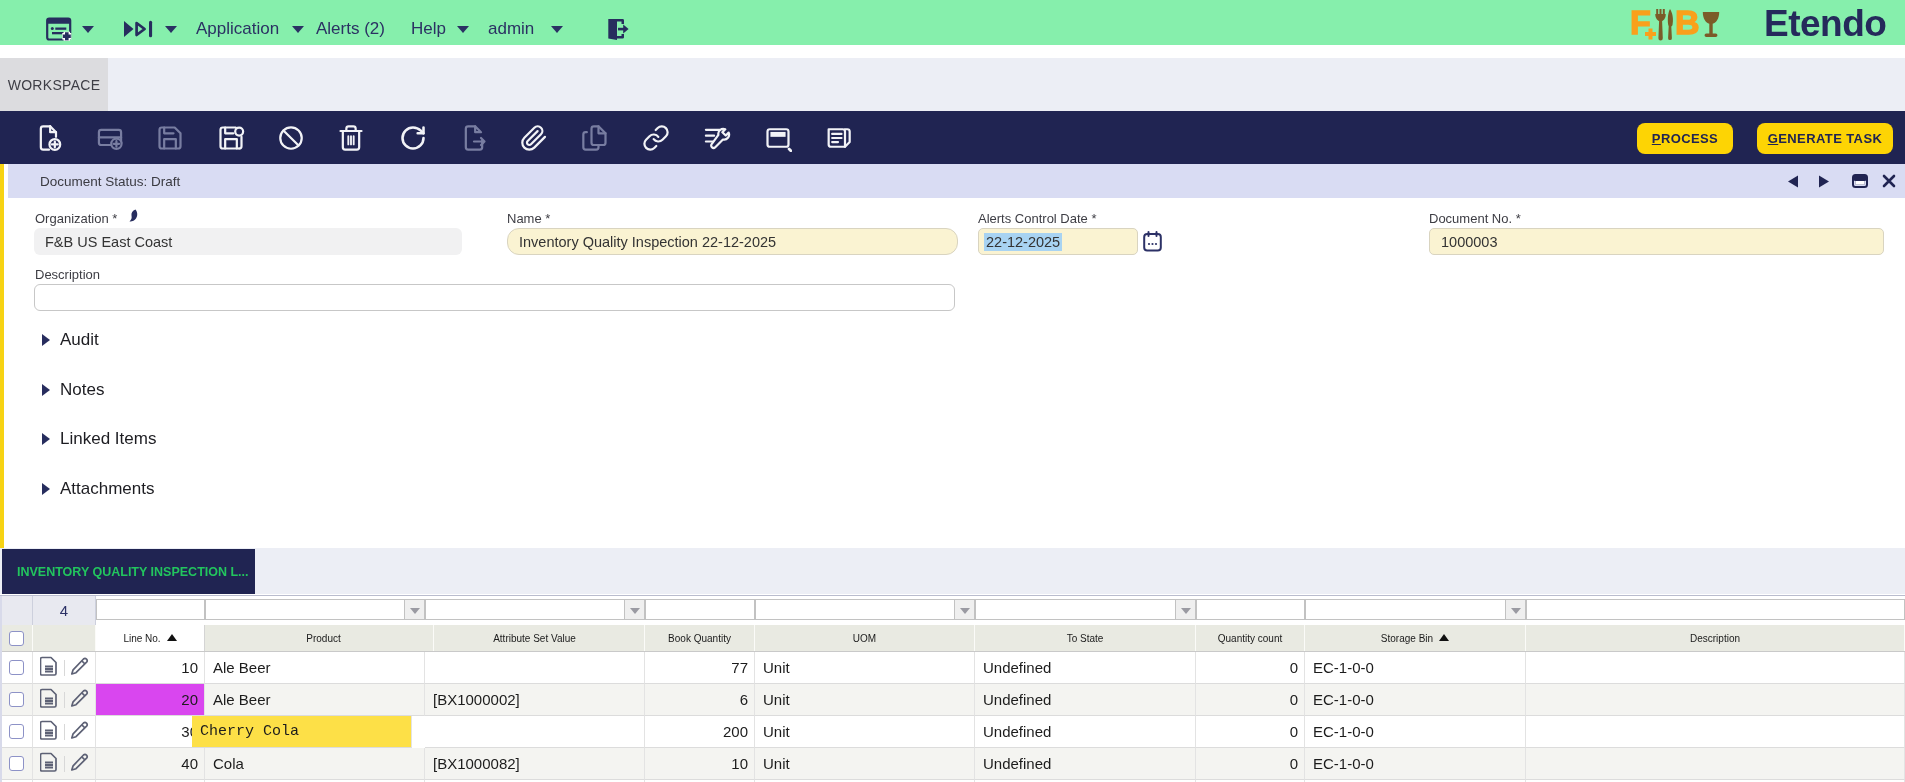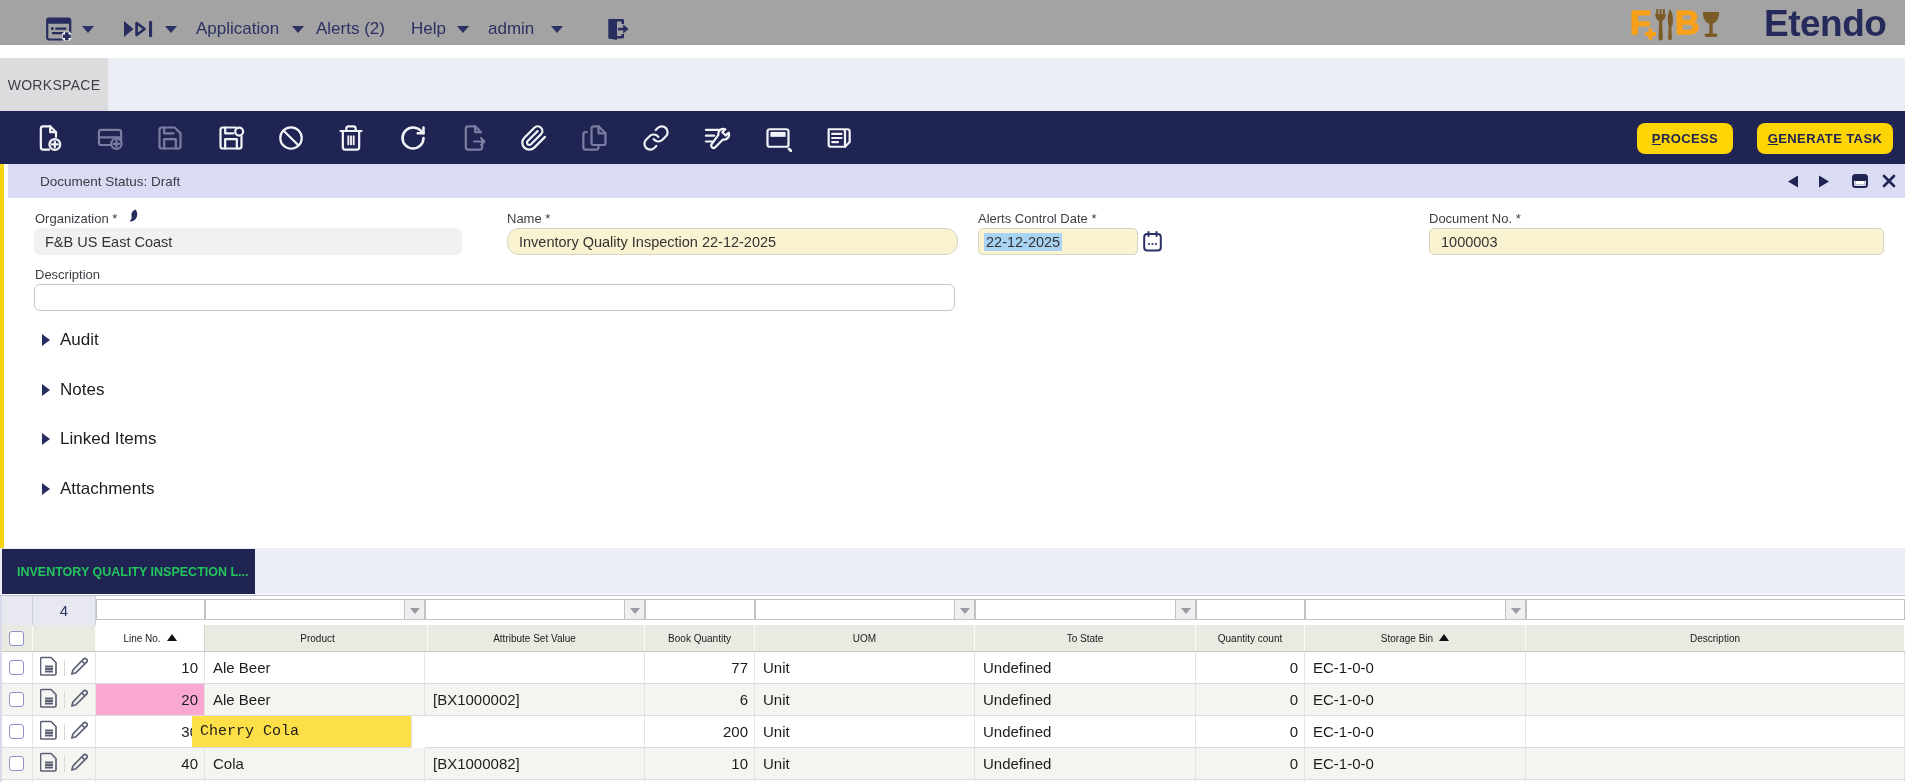--- a/index.html
+++ b/index.html
@@ -1,20 +1,20 @@
 <!DOCTYPE html>
 <html><head>
 <meta charset="utf-8">
 <style>
 * { margin:0; padding:0; box-sizing:border-box; }
 html,body { width:1905px; height:782px; overflow:hidden; background:#fff;
   font-family:"Liberation Sans", sans-serif; }
 .abs { position:absolute; }
 
-#topbar { position:absolute; left:0; top:0; width:1905px; height:45px; background:#a3a3a3; }
+#topbar { position:absolute; left:0; top:0; width:1905px; height:45px; background:#86efac; }
 .tb-item { position:absolute; top:0; height:58px; display:flex; align-items:center; color:#2b3163; font-size:17px; font-weight:500; }
 .caret { width:0; height:0; border-left:6px solid transparent; border-right:6px solid transparent; border-top:7px solid #2b3163; display:inline-block; }
 
 #tabbar { position:absolute; left:0; top:58px; width:1905px; height:53px; background:#eceef5; }
 #tab-ws { position:absolute; left:0; top:0; width:108px; height:53px; background:#dcdcdf; color:#3e3e46; font-size:14px; display:flex; align-items:center; justify-content:center; letter-spacing:0.3px; }
 #tab-active { position:absolute; left:108px; top:0; width:270px; height:53px; background:#202452; border-top:4px solid #fccf03; color:#fff; font-size:12.5px; font-weight:bold; display:flex; align-items:center; letter-spacing:0px; padding-left:13px; white-space:nowrap; }
 
 #toolbar { position:absolute; left:0; top:111px; width:1905px; height:53px; background:#202452; }
 .ticon { position:absolute; top:13px; width:28px; height:28px; }
 .ybtn { position:absolute; top:12px; height:31px; background:#fdd404; border-radius:8px; color:#202452; font-size:13px; font-weight:bold; display:flex; align-items:center; justify-content:center; letter-spacing:0.4px; }
@@ -267,21 +267,21 @@
       <div class="finp" style="left:1305px; width:201px;"></div>
       <div class="fbtn" style="left:1506px;"></div>
       <div class="finp" style="left:1526px; width:379px;"></div>
     </div>
     <div class="hrow">
       <div class="hcell" style="left:0px; width:33px;">
         <span class="cbx"></span>
       </div>
       <div class="hcell" style="left:33px; width:63px;"></div>
       <div class="hcell" style="left:96px; width:109px;background:#fff; border-right:1px solid #d4d4d4;">Line No.<span class="sortup"></span></div>
-      <div class="hcell" style="left:208px; width:220px;">Product</div>
+      <div class="hcell" style="left:214px; width:220px;">Product</div>
       <div class="hcell" style="left:425px; width:220px;">Attribute Set Value</div>
       <div class="hcell" style="left:645px; width:110px;">Book Quantity</div>
       <div class="hcell" style="left:755px; width:220px;">UOM</div>
       <div class="hcell" style="left:975px; width:221px;">To State</div>
       <div class="hcell" style="left:1196px; width:109px;">Quantity count</div>
       <div class="hcell" style="left:1305px; width:221px;">Storage Bin<span class="sortup"></span></div>
       <div class="hcell" style="left:1526px; width:379px;">Description</div>
     </div>
     <div class="drow" style="top:56px;">
       <div class="dcell" style="left:0; width:33px; background:#fff; justify-content:center;">
@@ -316,21 +316,21 @@
         <span style="margin-left:7px;"><svg width="18" height="20" viewBox="0 0 18 20" fill="none" stroke="#5d6175" stroke-width="1.7">
             <path d="M2 1.5 h9 l5 5 v11 a1.5 1.5 0 0 1 -1.5 1.5 h-12.5 a1.5 1.5 0 0 1 -1.5 -1.5 v-14.5 a1.5 1.5 0 0 1 1.5 -1.5 z" stroke-linejoin="round"></path>
             <path d="M5 10.5 h8 M5 13 h8 M5 15.5 h8" stroke-width="1.9"></path>
           </svg></span>
         <span style="width:1px;height:16px;background:#d8d8d8;margin-left:6px;"></span>
         <span style="margin-left:5px;"><svg width="19" height="19" viewBox="0 0 19 19" fill="none" stroke="#5d6175" stroke-width="1.7" stroke-linejoin="round">
             <path d="M13.5 2 a2.2 2.2 0 0 1 3.1 3.1 L6 15.7 L1.8 17 L3.1 12.8 Z"></path>
             <path d="M11.8 3.8 l3.2 3.2"></path>
           </svg></span>
       </div>
-      <div class="dcell num" style="left:96px; width:109px; background:#f9a8d4;">20</div>
+      <div class="dcell num" style="left:96px; width:109px; background:#d946ef;">20</div>
       <div class="dcell lft" style="left:205px; width:220px; background:#f4f4f1;">Ale Beer</div>
       <div class="dcell lft" style="left:425px; width:220px; background:#f4f4f1;">[BX1000002]</div>
       <div class="dcell num" style="left:645px; width:110px; background:#f4f4f1;">6</div>
       <div class="dcell lft" style="left:755px; width:220px; background:#f4f4f1;">Unit</div>
       <div class="dcell lft" style="left:975px; width:221px; background:#f4f4f1;">Undefined</div>
       <div class="dcell num" style="left:1196px; width:109px; background:#f4f4f1;">0</div>
       <div class="dcell lft" style="left:1305px; width:221px; background:#f4f4f1;">EC-1-0-0</div>
       <div class="dcell lft" style="left:1526px; width:379px; background:#f4f4f1;"></div>
     </div>
     <div class="drow" style="top:120px;">

